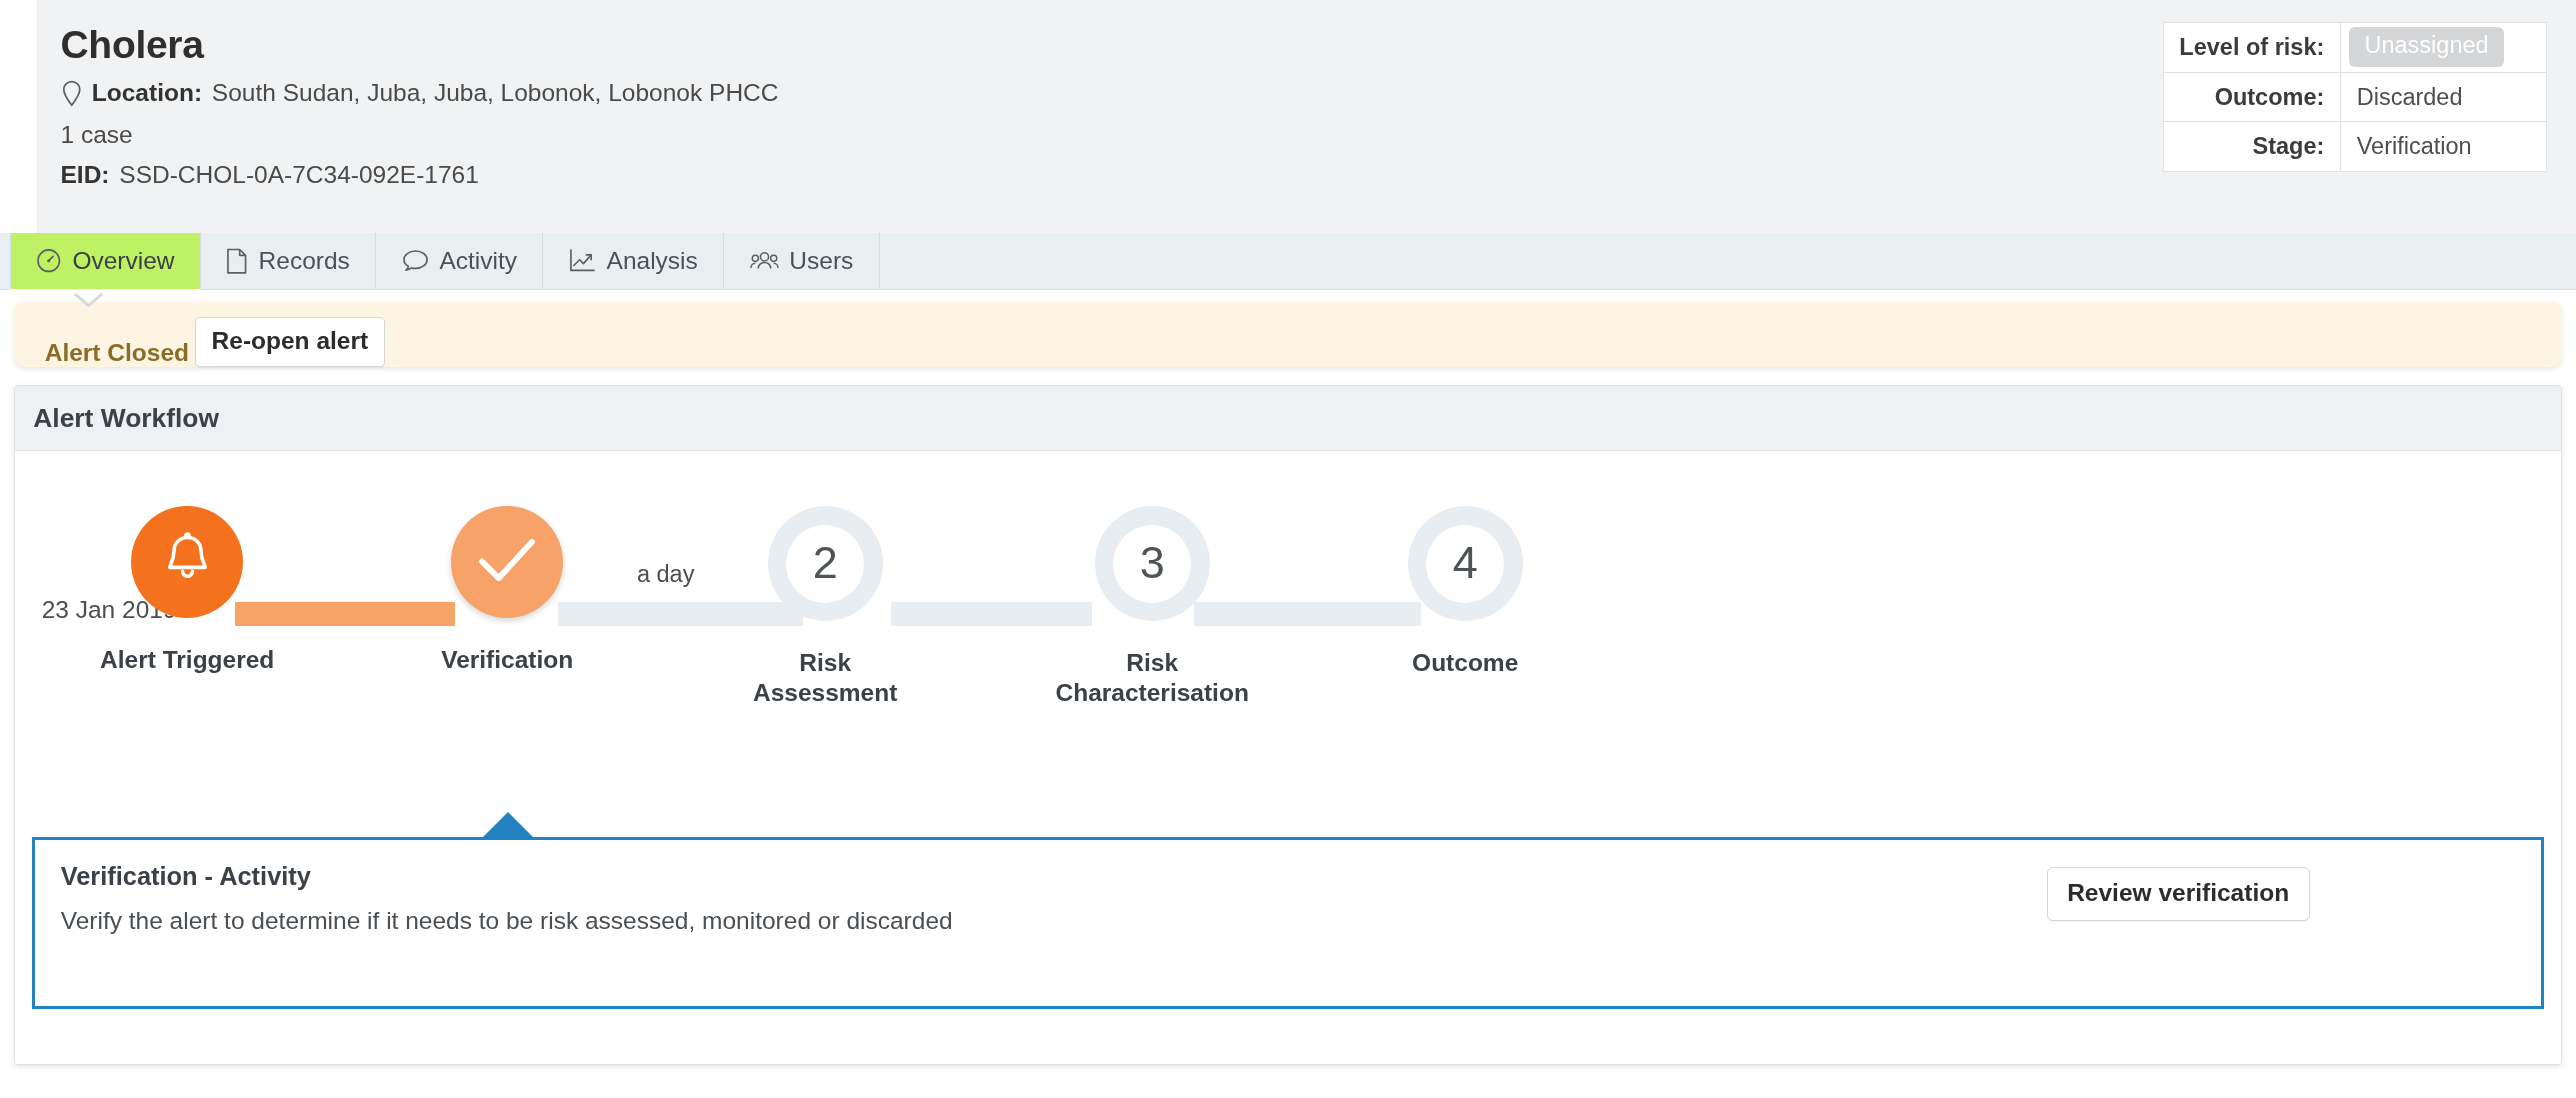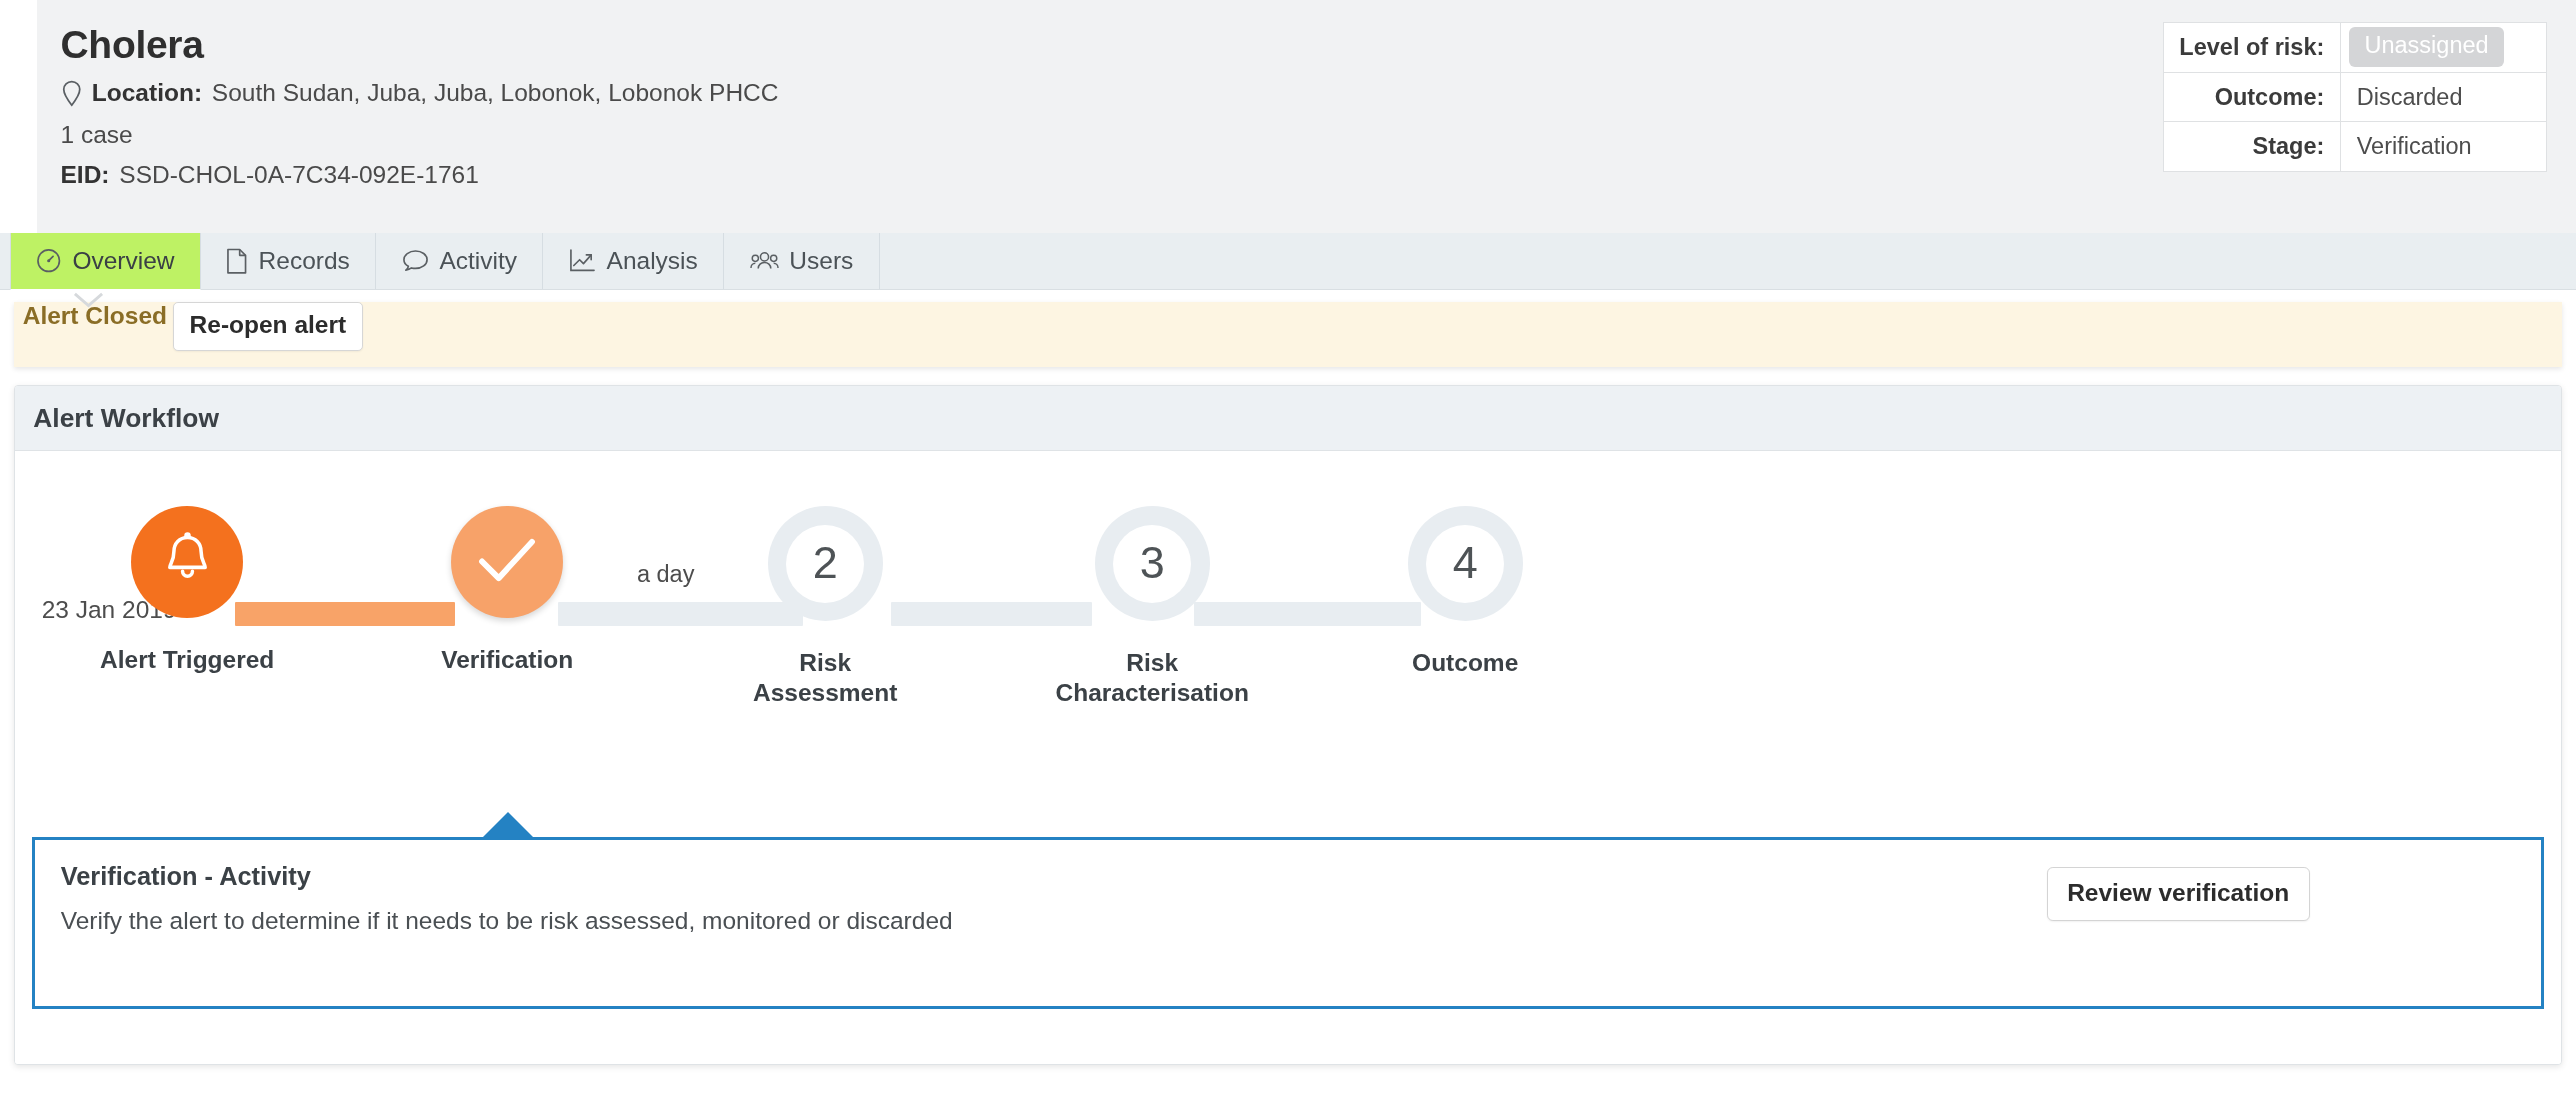--- a/index.html
+++ b/index.html
@@ -114,26 +114,26 @@
     left: 61px;
     top: 57px;
     width: 33px; height: 19.6px;
     color: #d6d9dc;
   }
 
   
   .banner-wrap { padding: 11.7px 13.7px 0 13.7px; background: #ffffff; }
   .banner {
     background: #fdf5e2;
-    border-radius: 0;
+    border-radius: 10px;
     box-shadow: 0 2px 4.9px rgba(0,0,0,0.10);
     height: 65px;
     display: flex;
-    align-items: flex-start;
-    padding-left: 9px;
+    align-items: flex-end;
+    padding-left: 31px;
     gap: 0px;
   }
   .banner-text {
     color: #8a6d26;
     font-weight: bold;
     font-size: 24.5px;
     white-space: nowrap;
   }
   .btn-reopen {
     margin-left: 5.9px;

